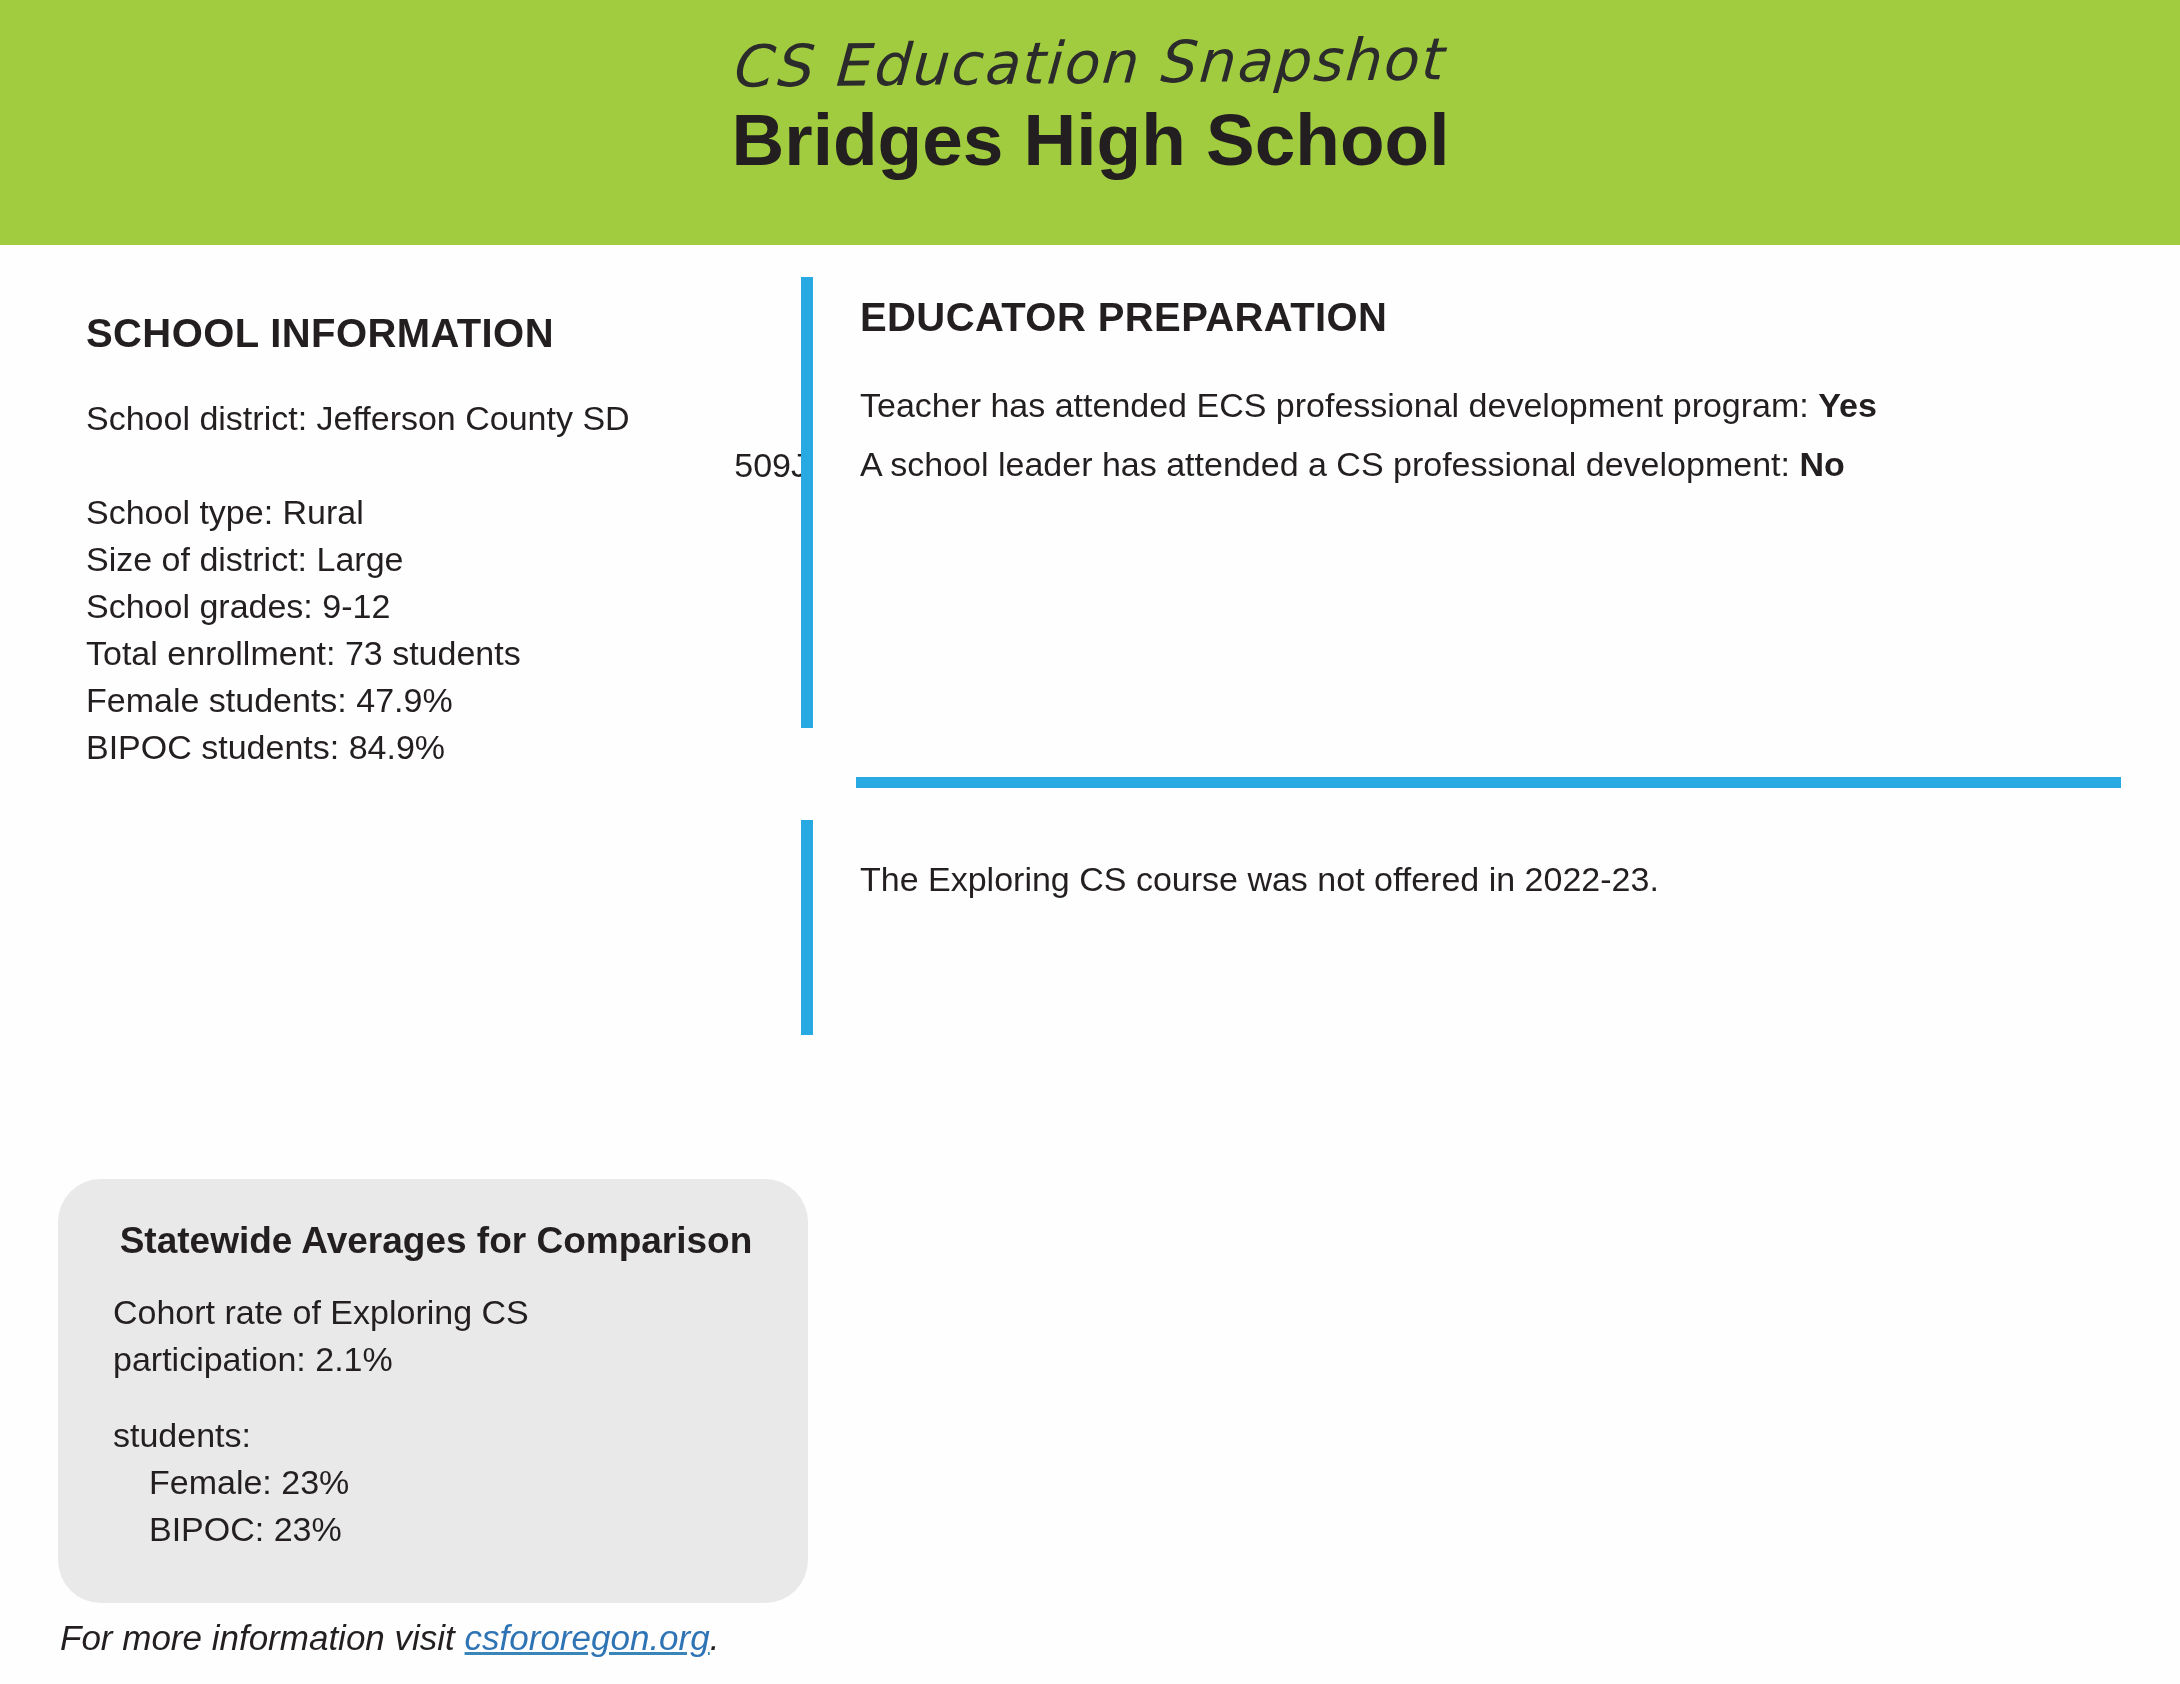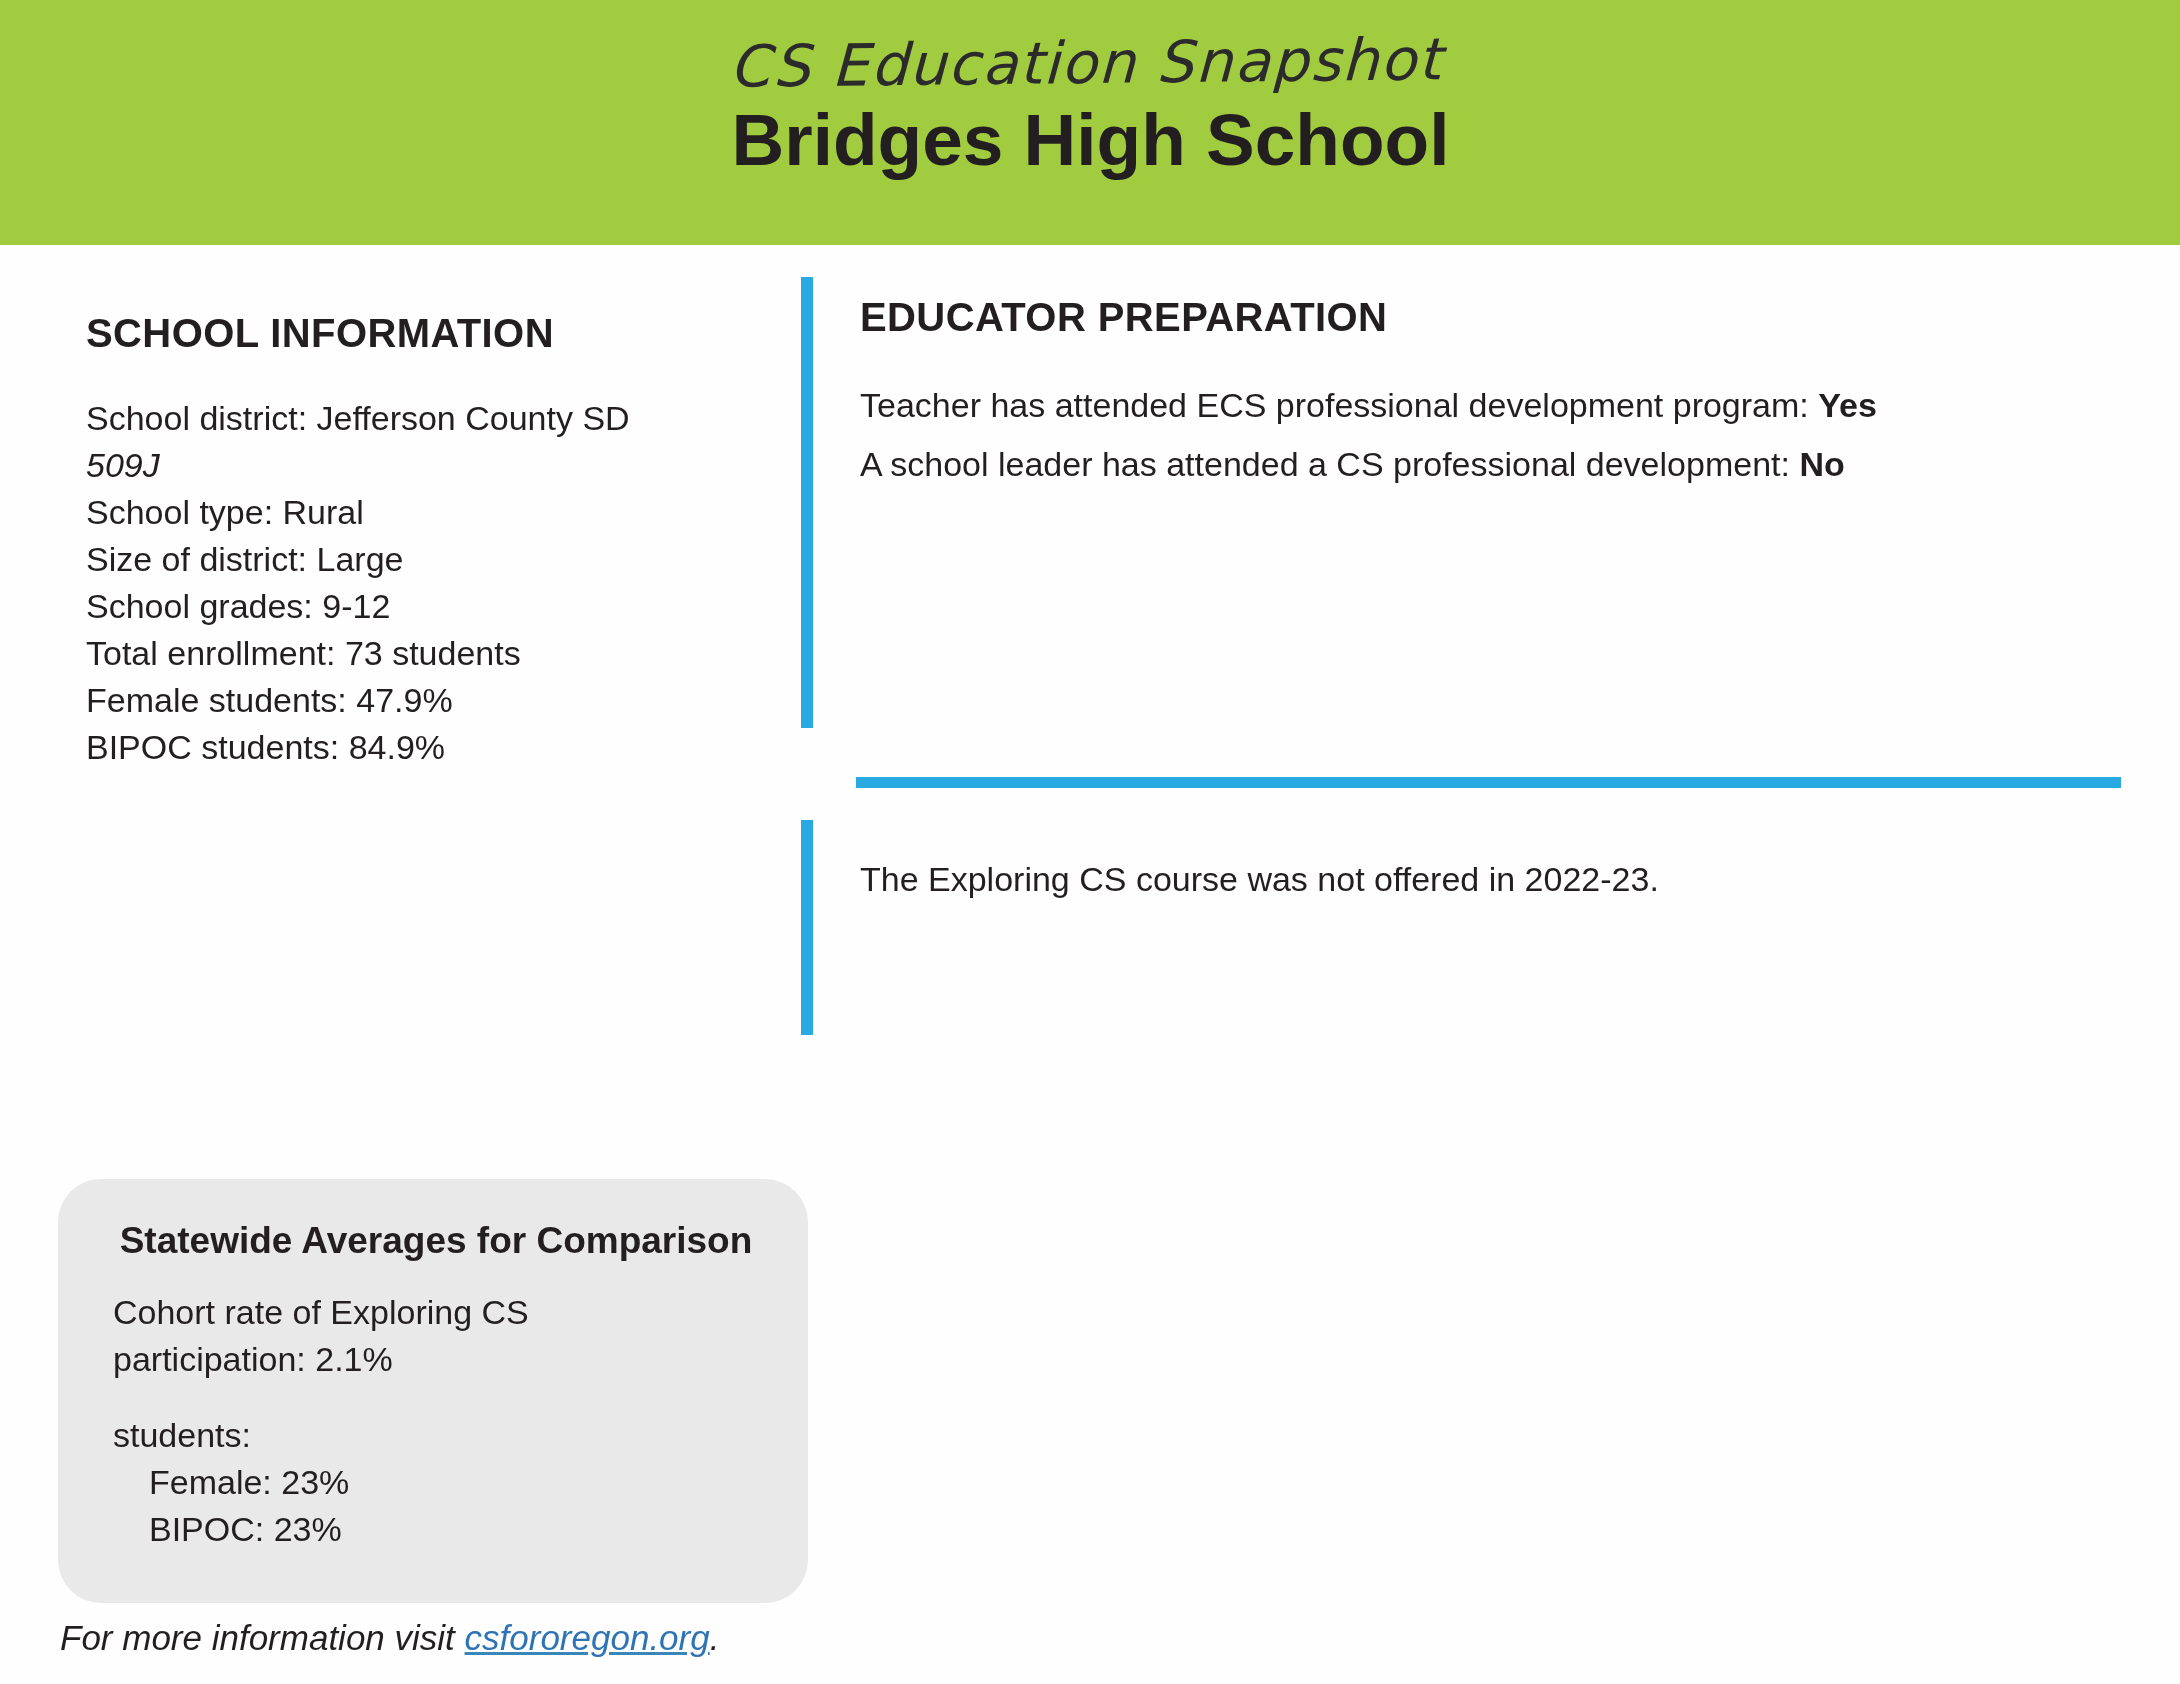--- a/index.html
+++ b/index.html
@@ -54,21 +54,21 @@
   }
 
   
   .school-info {
     position: absolute; left: 60px; top: 310px;
     width: 722px;
     margin-left: 26px;
   }
   .school-info .section-heading { margin-bottom: 39px; }
   .si-body { font-size: 34px; line-height: 47px; }
-  .district-wrap { display: block; text-align: left; font-style: italic; }
+  .district-wrap { display: block; text-align: right; }
 
   
   .vbar {
     position: absolute; left: 801px; width: 12px;
     background: #29a9e1;
   }
   .vbar1 { top: 277px; height: 451px; }
   .vbar2 { top: 820px; height: 215px; }
   .hdivider {
     position: absolute; left: 856px; top: 777px;

